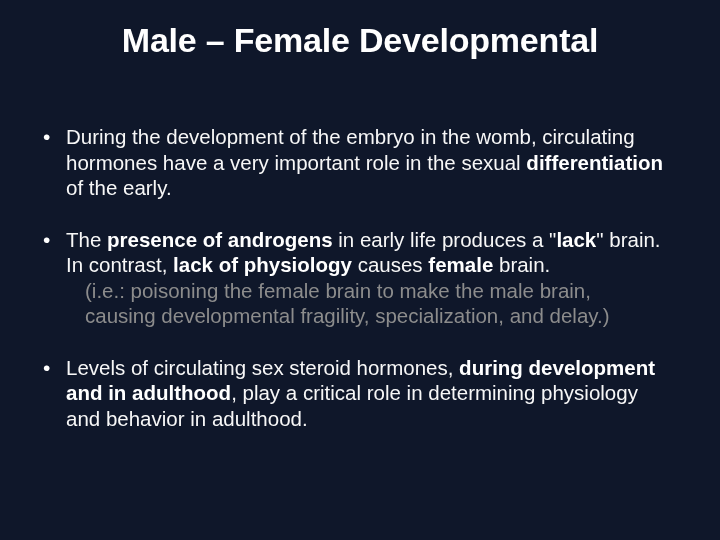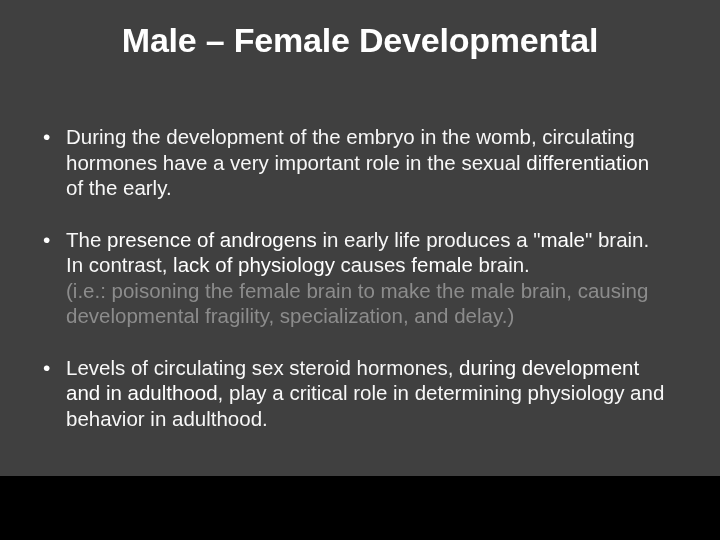--- a/index.html
+++ b/index.html
@@ -12,22 +12,22 @@
     height: 540px;
     overflow: hidden;
     font-family: "Liberation Sans", sans-serif;
     color: #ffffff;
     -webkit-font-smoothing: antialiased;
   }
 
   .slide {
     position: relative;
     width: 720px;
-    height: 476px;
-    background: #404040;
+    height: 540px;
+    background: #0f172a;
     box-sizing: border-box;
   }
 
   
   .title-block {
     position: absolute;
     left: 40px;
     top: 18px;
     width: 640px;
     text-align: center;
@@ -68,25 +68,26 @@
   }
 
   .bullet-text {
     flex: 1 1 auto;
     font-size: 20.5px;
     line-height: 25.5px;
     color: #f7f7f7;
     max-width: 600px;
   }
 
-  .bullet-text b { font-weight: normal; color: #ffffff; text-align: right; }
+  .bullet-text b { font-weight: bold; color: #ffffff; text-align: right; }
 
   .dim-note {
     display: block;
     color: #8c8c8c;
+    margin-left: 19px;
   }
 </style>
 </head>
 <body>
 
 <div class="slide">
 
   <div class="title-block">
     <div class="title-line">Male – Female Developmental</div>
   </div>
@@ -96,21 +97,21 @@
     <div class="bullet-row">
       <div class="bullet-mark">•</div>
       <div class="bullet-text">
         <span>During the development of the embryo in the womb, circulating hormones have a very important role in the sexual </span><b>differentiation</b><span> of the early.</span>
       </div>
     </div>
 
     <div class="bullet-row">
       <div class="bullet-mark">•</div>
       <div class="bullet-text">
-        <span>The </span><b>presence of androgens</b><span> in early life produces a "</span><b>male</b><span>" brain. In contrast, </span><b>lack of physiology</b><span> causes </span><b>female</b><span> brain.</span>
+        <span>The </span><b>presence of androgens</b><span> in early life produces a "</span><b>lack</b><span>" brain. In contrast, </span><b>lack of physiology</b><span> causes </span><b>female</b><span> brain.</span>
         <span class="dim-note">(i.e.: poisoning the female brain to make the male brain, causing developmental fragility, specialization, and delay.)</span>
       </div>
     </div>
 
     <div class="bullet-row">
       <div class="bullet-mark">•</div>
       <div class="bullet-text">
         <span>Levels of circulating sex steroid hormones, </span><b>during development and in adulthood</b><span>, play a critical role in determining physiology and behavior in adulthood.</span>
       </div>
     </div>

